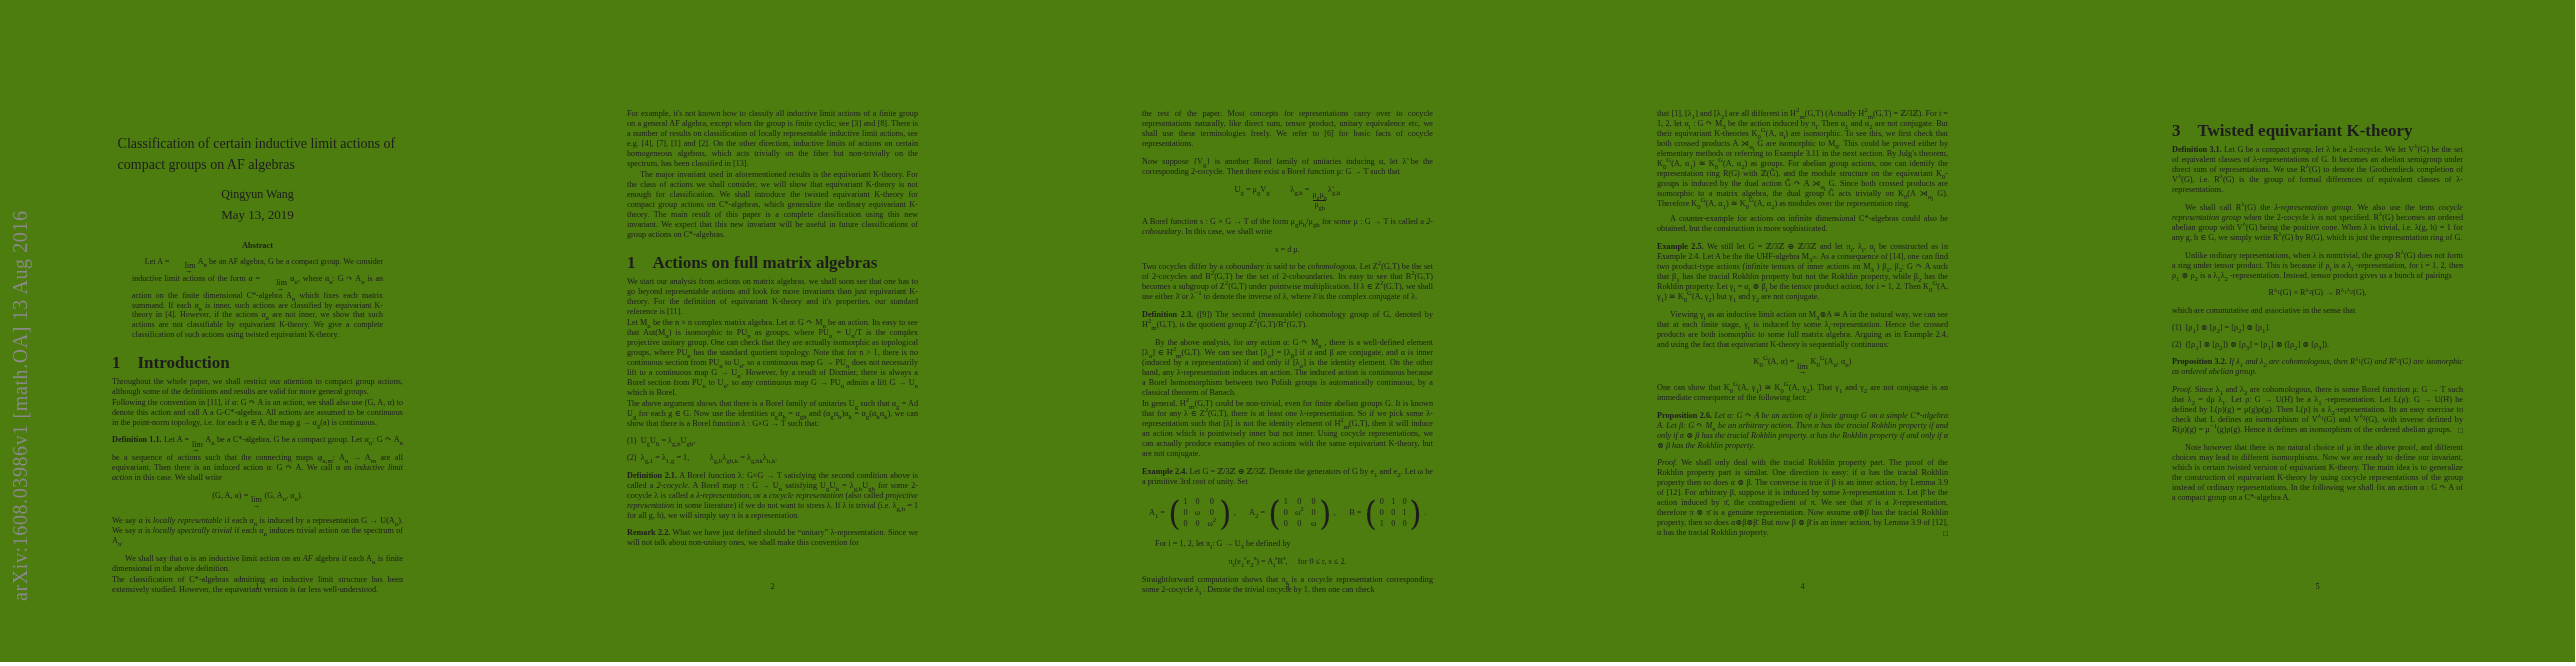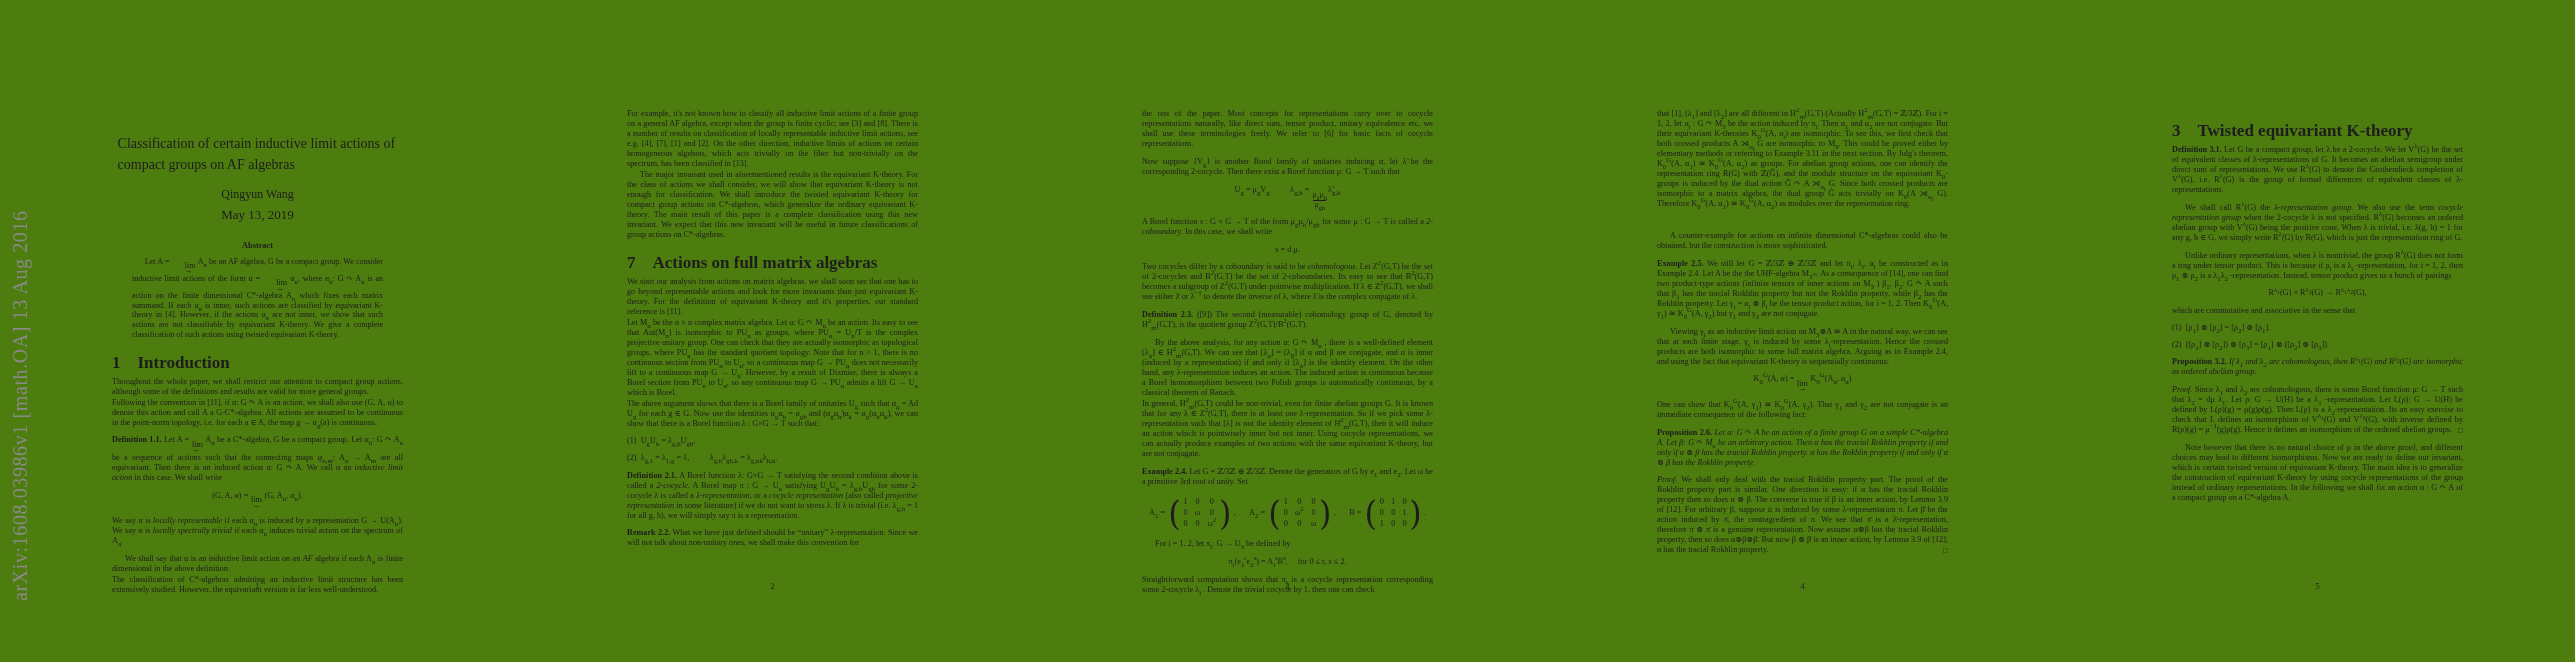--- a/index.html
+++ b/index.html
@@ -55,21 +55,21 @@
         <div class="para">We say α is <i>locally representable</i> if each α<sub>n</sub> is induced by a representation G → U(A<sub>n</sub>).  We say α is <i>locally spectrally trivial</i> if each α<sub>n</sub> induces trivial action on the spectrum of A<sub>n</sub>.</div>
         <div class="para indent" style="margin-top: 7.8px;">We shall say that α is an inductive limit action on an <i>AF</i> algebra if each A<sub>n</sub> is finite dimensional in the above definition.</div>
         <div class="para">The classification of C*-algebras admitting an inductive limit structure has been extensively studied.  However, the equivariant version is far less well-understood.</div>
       </div>
     <div class="page-number">1</div>
   </div>
   <div class="page">
     <div class="column">
         <div class="para">For example, it's not known how to classify all inductive limit actions of a finite group on a general AF algebra, except when the group is finite cyclic; see [3] and [8].  There is a number of results on classification of locally representable inductive limit actions, see e.g.  [4], [7], [1] and [2].  On the other direction, inductive limits of actions on certain homogeneous algebras, which acts trivially on the fiber but non-trivially on the spectrum, has been classified in [13].</div>
         <div class="para indent">The major invariant used in aforementioned results is the equivariant K-theory.  For the class of actions we shall consider, we will show that equivariant K-theory is not enough for classification.  We shall introduce the twisted equivariant K-theory for compact group actions on C*-algebras, which generalize the ordinary equivariant K-theory.  The main result of this paper is a complete classification using this new invariant.  We expect that this new invariant will be useful in future classifications of group actions on C*-algebras.</div>
-        <div class="section-heading">7 Actions on full matrix algebras</div>
+        <div class="section-heading">1 Actions on full matrix algebras</div>
         <div class="para">We start our analysis from actions on matrix algebras. we shall soon see that one has to go beyond representable actions and look for more invariants than just equivariant K-theory.  For the definition of equivariant K-theory and it's properties, our standard reference is [11].</div>
         <div class="para">Let M<sub>n</sub> be the n × n complex matrix algebra.  Let α: G ↷ M<sub>n</sub> be an action. Its easy to see that Aut(M<sub>n</sub>) is isomorphic to PU<sub>n</sub> as groups, where PU<sub>n</sub> = U<sub>n</sub>/T is the complex projective unitary group.  One can check that they are actually isomorphic as topological groups, where PU<sub>n</sub> has the standard quotient topology.  Note that for n &gt; 1, there is no continuous section from PU<sub>n</sub> to U<sub>n</sub>, so a continuous map G → PU<sub>n</sub> does not necessarily lift to a continuous map G → U<sub>n</sub>.  However, by a result of Dixmier, there is always a Borel section from PU<sub>n</sub> to U<sub>n</sub>, so any continuous map G → PU<sub>n</sub> admits a lift G → U<sub>n</sub> which is Borel.</div>
         <div class="para">The above argument shows that there is a Borel family of unitaries U<sub>g</sub> such that α<sub>g</sub> = Ad U<sub>g</sub> for each g ∈ G.  Now use the identities α<sub>g</sub>α<sub>h</sub> = α<sub>gh</sub> and (α<sub>g</sub>α<sub>h</sub>)α<sub>k</sub> = α<sub>g</sub>(α<sub>h</sub>α<sub>k</sub>), we can show that there is a Borel function λ : G×G → T such that:</div>
         <div class="item">(1)&nbsp; U<sub>g</sub>U<sub>h</sub> = λ<sub>g,h</sub>U<sub>gh</sub>,</div>
         <div class="item">(2)&nbsp; λ<sub>g,1</sub> = λ<sub>1,g</sub> = 1,    λ<sub>g,h</sub>λ<sub>gh,k</sub> = λ<sub>g,hk</sub>λ<sub>h,k</sub>.</div>
         <div class="para def"><b>Definition 2.1.</b> A Borel function λ: G×G → T satisfying the second condition above is called a <i>2-cocycle</i>. A Borel map π : G → U<sub>n</sub> satisfying U<sub>g</sub>U<sub>h</sub> = λ<sub>g,h</sub>U<sub>gh</sub> for some 2-cocycle λ is called a <i>λ-representation</i>, or a <i>cocycle representation</i> (also called <i>projective representation</i> in some literature) if we do not want to stress λ.  If λ is trivial (i.e.  λ<sub>g,h</sub> = 1 for all g, h), we will simply say π is a representation.</div>
         <div class="para def"><b>Remark 2.2.</b> What we have just defined should be “unitary” λ-representation. Since we will not talk about non-unitary ones, we shall make this convention for</div>
       </div>
     <div class="page-number">2</div>
   </div>
@@ -143,21 +143,21 @@
         </div>
         <div class="para indent">For i = 1, 2, let π<sub>i</sub>: G → U<sub>3</sub> be defined by</div>
         <div class="display">π<sub>i</sub>(e<sub>1</sub><sup>r</sup>e<sub>2</sub><sup>s</sup>) = A<sub>i</sub><sup>r</sup>B<sup>s</sup>,  for 0 ≤ r, s ≤ 2.</div>
         <div class="para">Straightforward computation shows that π<sub>i</sub> is a cocycle representation corresponding some 2-cocycle λ<sub>i</sub> .  Denote the trivial cocycle by 1, then one can check</div>
       </div>
     <div class="page-number">3</div>
   </div>
   <div class="page">
     <div class="column">
         <div class="para">that [1], [λ<sub>1</sub>] and [λ<sub>2</sub>] are all different in H<sup>2</sup><sub>m</sub>(G,T) (Actually H<sup>2</sup><sub>m</sub>(G,T) = ℤ/3ℤ). For i = 1, 2, let α<sub>i</sub> : G ↷ M<sub>3</sub> be the action induced by π<sub>i</sub>.  Then α<sub>1</sub> and α<sub>2</sub> are not conjugate.  But their equivariant K-theories K<sub>0</sub><sup>G</sup>(A, α<sub>i</sub>) are isomorphic.  To see this, we first check that both crossed products A ⋊<sub>α<sub>i</sub></sub> G are isomorphic to M<sub>9</sub>.  This could be proved either by elementary methods or referring to Example 3.11 in the next section.  By Julg's theorem, K<sub>0</sub><sup>G</sup>(A, α<sub>1</sub>) ≅ K<sub>0</sub><sup>G</sup>(A, α<sub>2</sub>) as groups. For abelian group actions, one can identify the representation ring R(G) with ℤ(Ĝ), and the module structure on the equivariant K<sub>0</sub>-groups is induced by the dual action Ĝ ↷ A ⋊<sub>α<sub>i</sub></sub> G.  Since both crossed products are isomorphic to a matrix algebra, the dual group Ĝ acts trivially on K<sub>0</sub>(A ⋊<sub>α<sub>i</sub></sub> G).  Therefore K<sub>0</sub><sup>G</sup>(A, α<sub>1</sub>) ≅ K<sub>0</sub><sup>G</sup>(A, α<sub>2</sub>) as modules over the representation ring.</div>
-        <div class="para indent" style="margin-top: 22px;">A counter-example for actions on infinite dimensional C*-algebras could also be obtained, but the construction is more sophisticated.</div>
+        <div class="para indent" style="margin-top: 5px;">A counter-example for actions on infinite dimensional C*-algebras could also be obtained, but the construction is more sophisticated.</div>
         <div class="para def"><b>Example 2.5.</b> We still let G = ℤ/3ℤ ⊕ ℤ/3ℤ and let π<sub>i</sub>, λ<sub>i</sub>, α<sub>i</sub> be constructed as in Example 2.4.  Let A be the the UHF-algebra M<sub>3<sup>∞</sup></sub>.  As a consequence of [14], one can find two product-type actions (infinite tensors of inner actions on M<sub>3</sub> ) β<sub>1</sub>, β<sub>2</sub>: G ↷ A such that β<sub>1</sub> has the tracial Rokhlin property but not the Rokhlin property, while β<sub>2</sub> has the Rokhlin property.  Let γ<sub>i</sub> = α<sub>i</sub> ⊗ β<sub>i</sub> be the tensor product action, for i = 1, 2.  Then K<sub>0</sub><sup>G</sup>(A, γ<sub>1</sub>) ≅ K<sub>0</sub><sup>G</sup>(A, γ<sub>2</sub>) but γ<sub>1</sub> and γ<sub>2</sub> are not conjugate.</div>
         <div class="para indent" style="margin-top: 7.8px;">Viewing γ<sub>i</sub> as an inductive limit action on M<sub>3</sub>⊗A ≅ A in the natural way, we can see that at each finite stage, γ<sub>i</sub> is induced by some λ<sub>i</sub>-representation.  Hence the crossed products are both isomorphic to some full matrix algebra.  Arguing as in Example 2.4, and using the fact that equivariant K-theory is sequentially continuous:</div>
         <div class="display">K<sub>0</sub><sup>G</sup>(A, α) = <span class="lim">lim<span class="la">→</span></span> K<sub>0</sub><sup>G</sup>(A<sub>n</sub>, α<sub>n</sub>)</div>
         <div class="para">One can show that K<sub>0</sub><sup>G</sup>(A, γ<sub>1</sub>) ≅ K<sub>0</sub><sup>G</sup>(A, γ<sub>2</sub>).  That γ<sub>1</sub> and γ<sub>2</sub> are not conjugate is an immediate consequence of the following fact:</div>
         <div class="para def"><b>Proposition 2.6.</b> <i>Let α: G ↷ A be an action of a finite group G on a simple C*-algebra A.  Let β: G ↷ M<sub>n</sub> be an arbitrary action.  Then α has the tracial Rokhlin property if and only if α ⊗ β has the tracial Rokhlin property.  α has the Rokhlin property if and only if α ⊗ β has the Rokhlin property.</i></div>
         <div class="para def"><i>Proof.</i> We shall only deal with the tracial Rokhlin property part.  The proof of the Rokhlin property part is similar.  One direction is easy: if α has the tracial Rokhlin property then so does α ⊗ β.  The converse is true if β is an inner action, by Lemma 3.9 of [12].  For arbitrary β, suppose it is induced by some λ-representation π.  Let β̄ be the action induced by π̄, the contragredient of π. We see that π̄ is a λ̄-representation, therefore π ⊗ π̄ is a genuine representation. Now assume α⊗β has the tracial Rokhlin property, then so does α⊗β⊗β̄.  But now β ⊗ β̄ is an inner action, by Lemma 3.9 of [12], α has the tracial Rokhlin property.<span class="qed">□</span></div>
       </div>
     <div class="page-number">4</div>
   </div>
   <div class="page">

